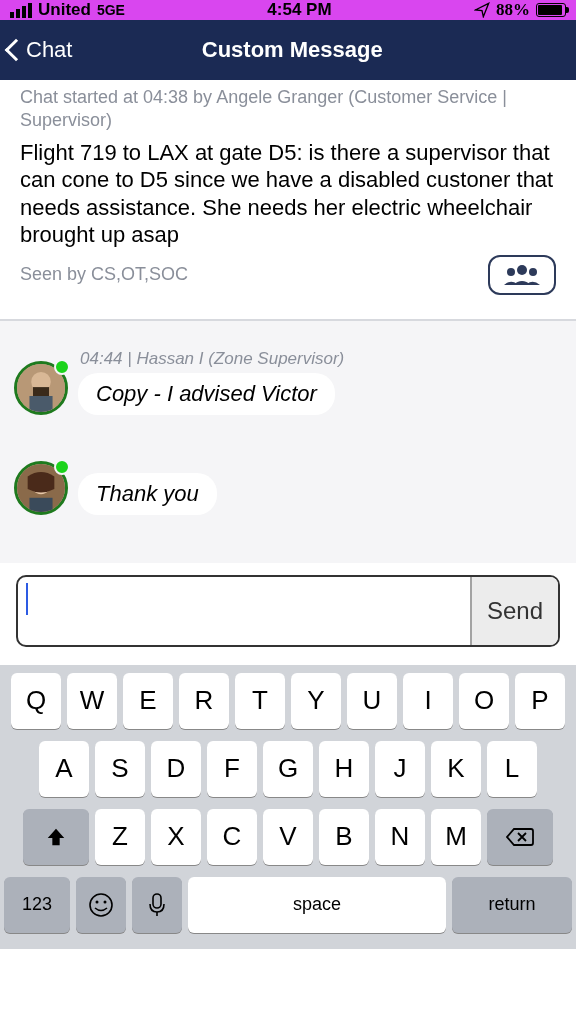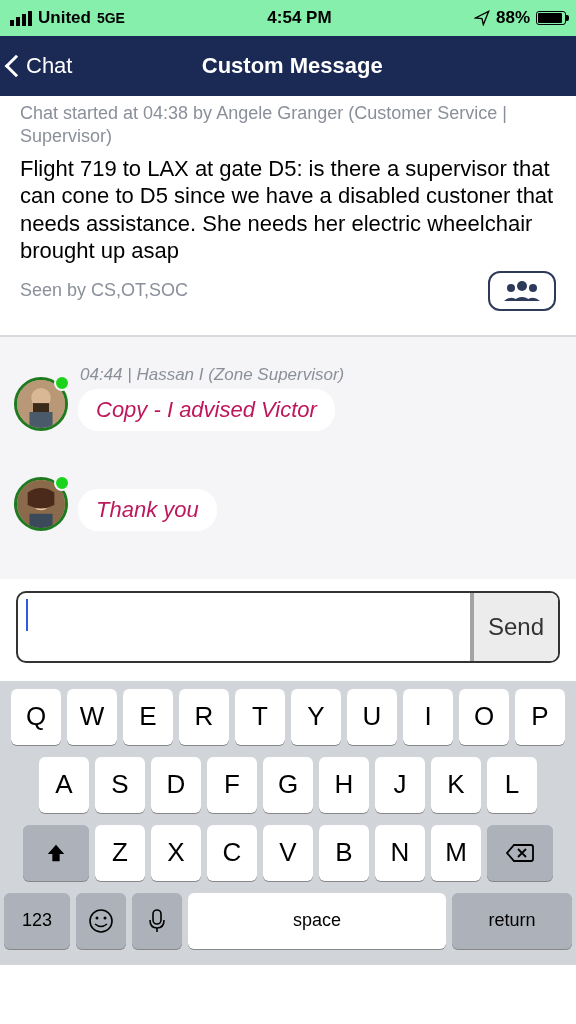--- a/index.html
+++ b/index.html
@@ -1,20 +1,20 @@
 <!DOCTYPE html>
 <html><head>
 <meta charset="utf-8">
 <style>
   * { box-sizing: border-box; margin: 0; padding: 0; }
   html, body { width: 576px; height: 1024px; font-family: -apple-system, Helvetica, Arial, sans-serif; background: #fff; overflow: hidden; }
-  .status-bar { height: 36px; background:#86efac; color:#000; display:flex; align-items:center; padding: 0 10px; font-size: 17px; font-weight:600; }
+  .status-bar { height: 20px; background:#d946ef; color:#000; display:flex; align-items:center; padding: 0 10px; font-size: 17px; font-weight:600; }
   .status-left { display:flex; align-items:center; gap:6px; }
   .status-center { flex:1; text-align:center; }
-  .status-right { display:flex; align-items:center; gap:6px; justify-content:flex-start; }
+  .status-right { display:flex; align-items:center; gap:6px; justify-content:flex-start;font-family:Liberation Serif, serif; }
   .signal { display:inline-flex; align-items:flex-end; gap:2px; }
   .signal span { width:4px; background:#000; display:inline-block; }
   .signal span:nth-child(1){height:6px;} .signal span:nth-child(2){height:9px;} .signal span:nth-child(3){height:12px;} .signal span:nth-child(4){height:15px;}
   .battery { width:30px; height:14px; border:1.5px solid #000; border-radius:3px; position:relative; }
   .battery::after { content:""; position:absolute; right:-4px; top:3px; width:3px; height:6px; background:#000; border-radius:0 2px 2px 0;}
   .battery-fill { position:absolute; left:1px; top:1px; bottom:1px; width:85%; background:#000; border-radius:1px;}
   .nav-bar { height:60px; background:#1b2a54; color:#fff; display:flex; align-items:center; padding:0 8px; }
   .back-btn { display:flex; align-items:center; font-size:22px; cursor:pointer; }
   .chevron-left { width:16px; height:16px; border-left:3px solid #fff; border-bottom:3px solid #fff; transform:rotate(45deg); margin-right:2px;}
   .nav-title { flex:1; text-align:center; font-size:22px; font-weight:700; margin-left:-56px; }
@@ -27,26 +27,26 @@
   .group-icon-box { border:2px solid #2d3a5a; border-radius:12px; padding:6px 12px; }
   .group-icon-box svg { display:block; }
   .divider { height:2px; background:#d7d9de; margin-top:14px;}
   .msgs { background:#f5f5f7; padding: 18px 14px 24px 14px; }
   .msg-row { display:flex; align-items:flex-end; margin-bottom:24px;font-style:italic;}
   .avatar-wrap { position:relative; margin-right:10px; margin-top:22px; }
   .avatar { width:54px; height:54px; border-radius:50%; border:3px solid #1e7a1e; background:#c9b89a; display:flex; align-items:center; justify-content:center; overflow:hidden; }
   .avatar svg { width:100%; height:100%; }
   .presence { position:absolute; top:-2px; right:-2px; width:16px; height:16px; background:#1bd31b; border-radius:50%; border:2px solid #f5f5f7;}
   .msg-meta { color:#8a8f9a; font-size:17px; margin-bottom:4px; margin-left:2px;}
-  .bubble { background:#fff; border-radius:20px; padding:8px 18px; font-size:22px; color:#be185d; display:inline-block;}
+  .bubble { background:#fff; border-radius:20px; padding:8px 18px; font-size:22px; color:#000000; display:inline-block;}
   .input-bar { background:#fff; padding: 12px 16px 18px 16px; display:flex; }
   .msg-input { flex:1; height:72px; border:2px solid #333; border-radius:10px; display:flex; align-items:stretch; overflow:hidden;}
   .msg-text { flex:1; padding:6px 8px; font-size:20px; position:relative; }
   .cursor { width:2px; height:32px; background:#2d5be3; }
-  .send-btn { width:88px; border-left:4px solid #a3a3a3; background:#ececec; display:flex; align-items:center; justify-content:center; font-size:24px; color:#333; cursor:pointer;}
+  .send-btn { width:88px; border-left:2px solid #a3a3a3; background:#ececec; display:flex; align-items:center; justify-content:center; font-size:24px; color:#333; cursor:pointer;}
   .keyboard { background:#d1d4d9; padding:8px 4px 4px 4px; }
   .krow { display:flex; justify-content:center; gap:6px; margin-bottom:12px; }
   .key { background:#fff; border-radius:6px; height:56px; width:50px; display:flex; align-items:center; justify-content:center; font-size:26px; color:#000; box-shadow:0 1px 0 #888; cursor:pointer;}
   .key.mod { background:#acb1ba; }
   .key.shift { width:66px; }
   .key.del { width:66px; }
   .key.space { flex:1; font-size:18px;}
   .key.ret { width:120px; font-size:18px;}
   .key.num { width:66px; font-size:18px;}
   .key.emoji { width:50px;}

